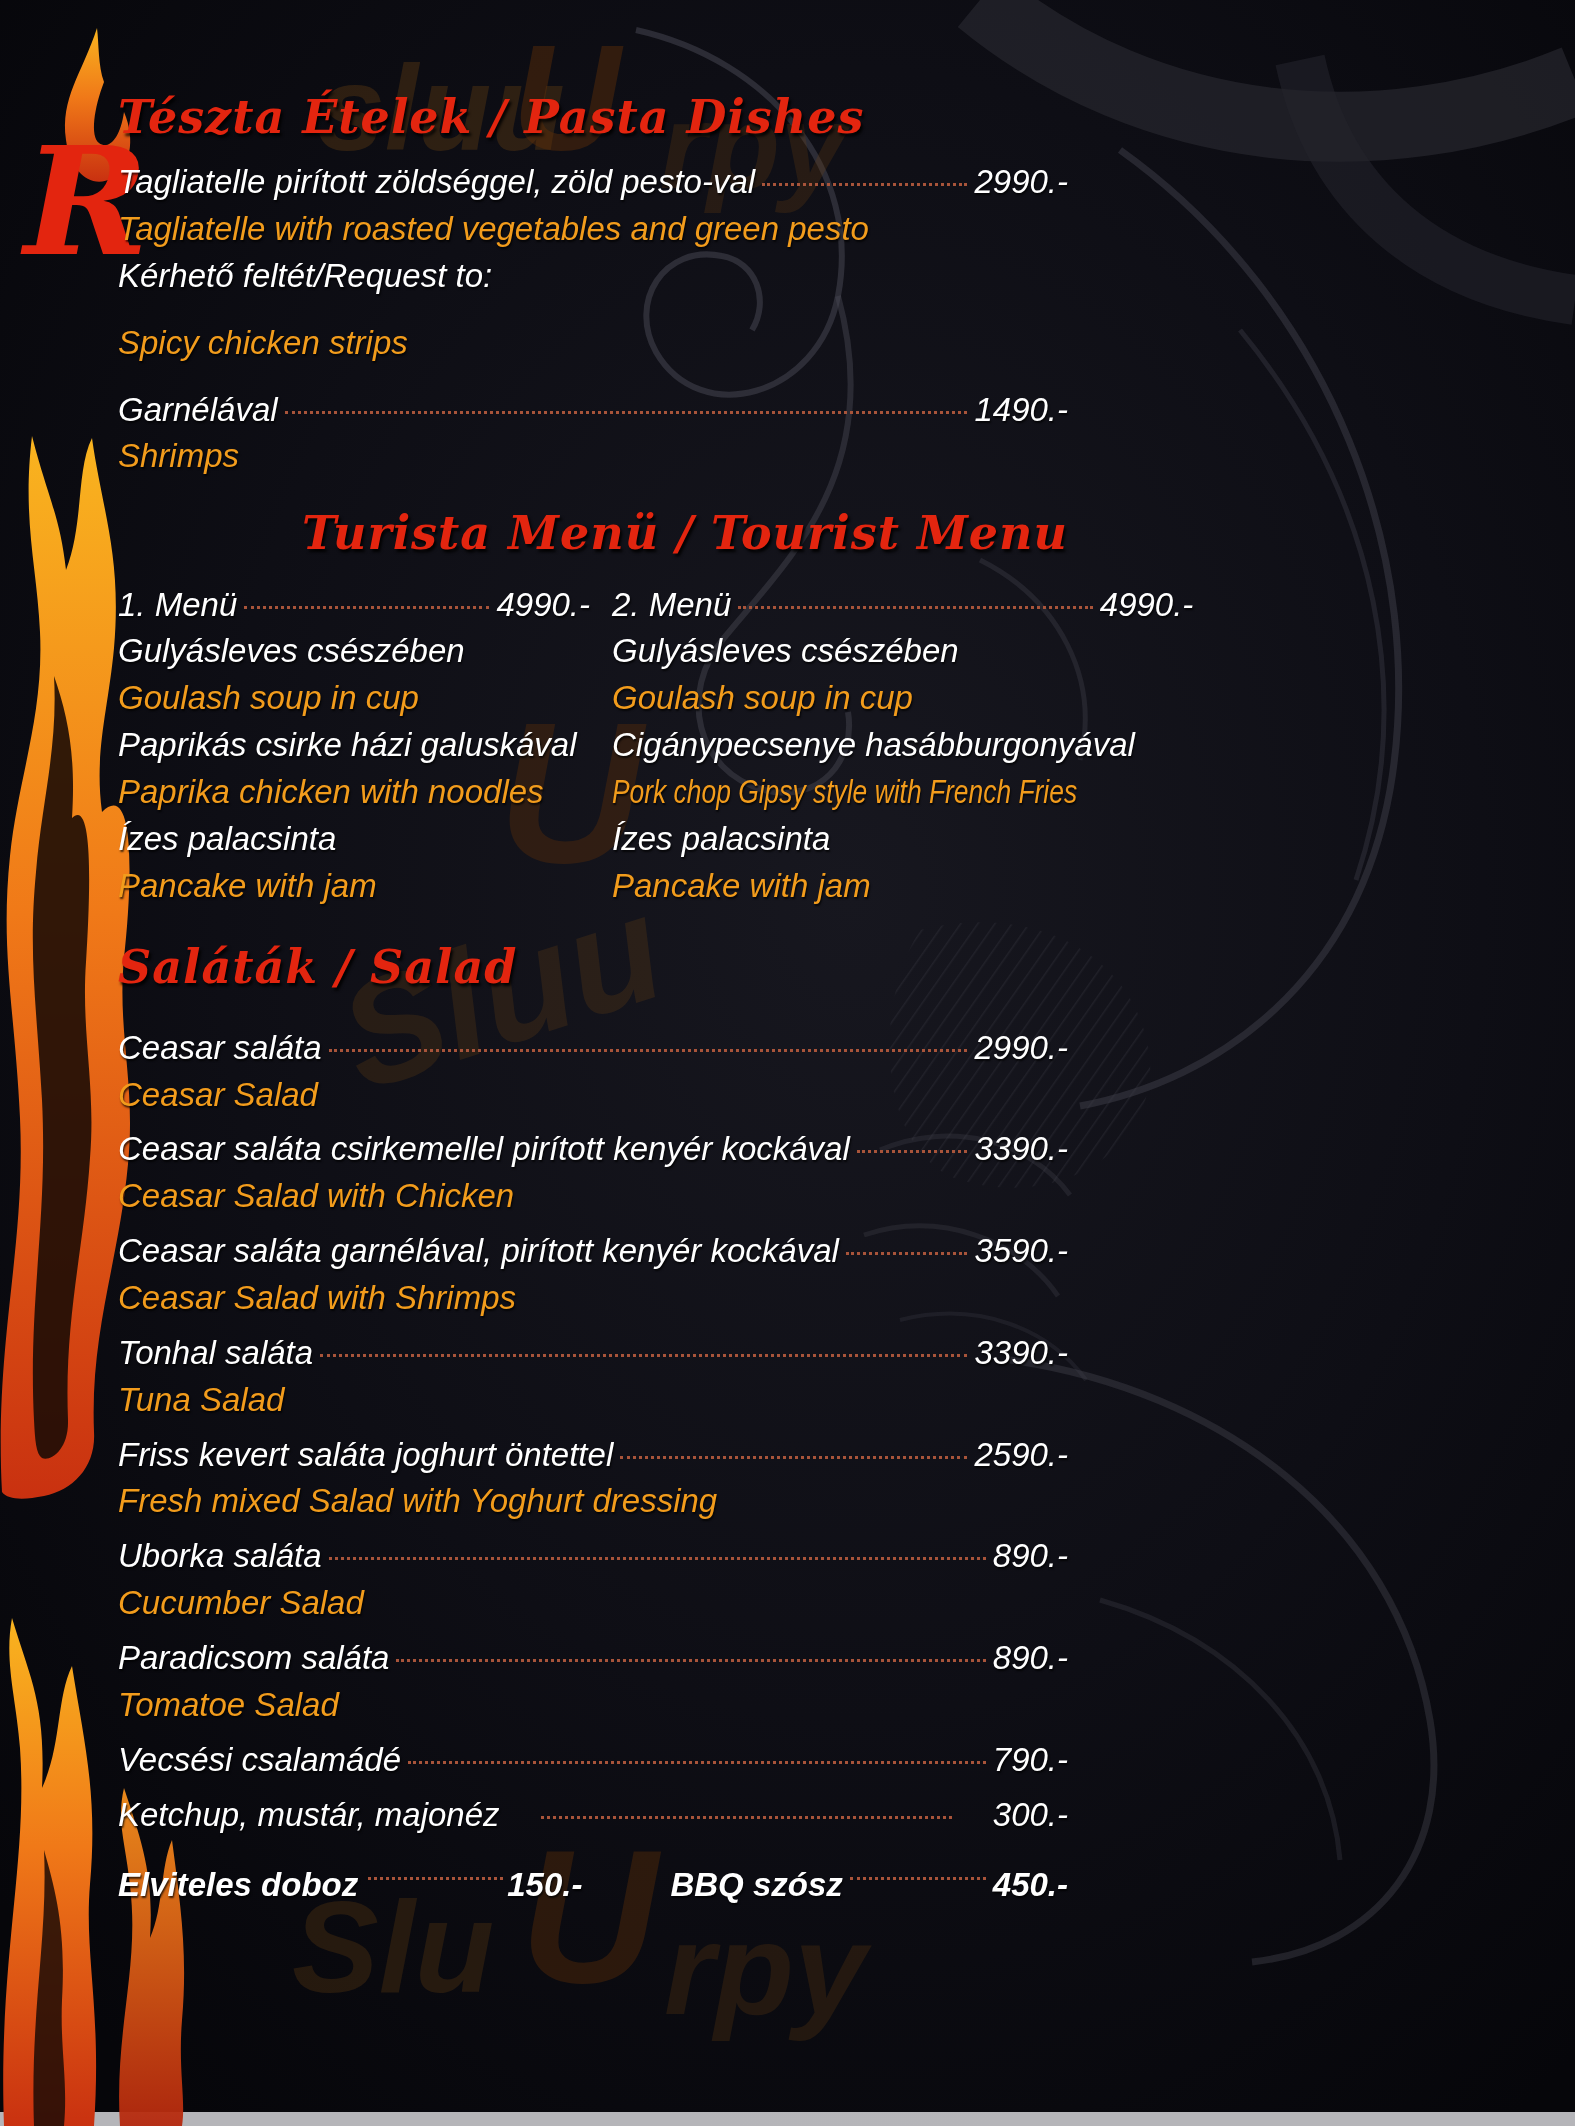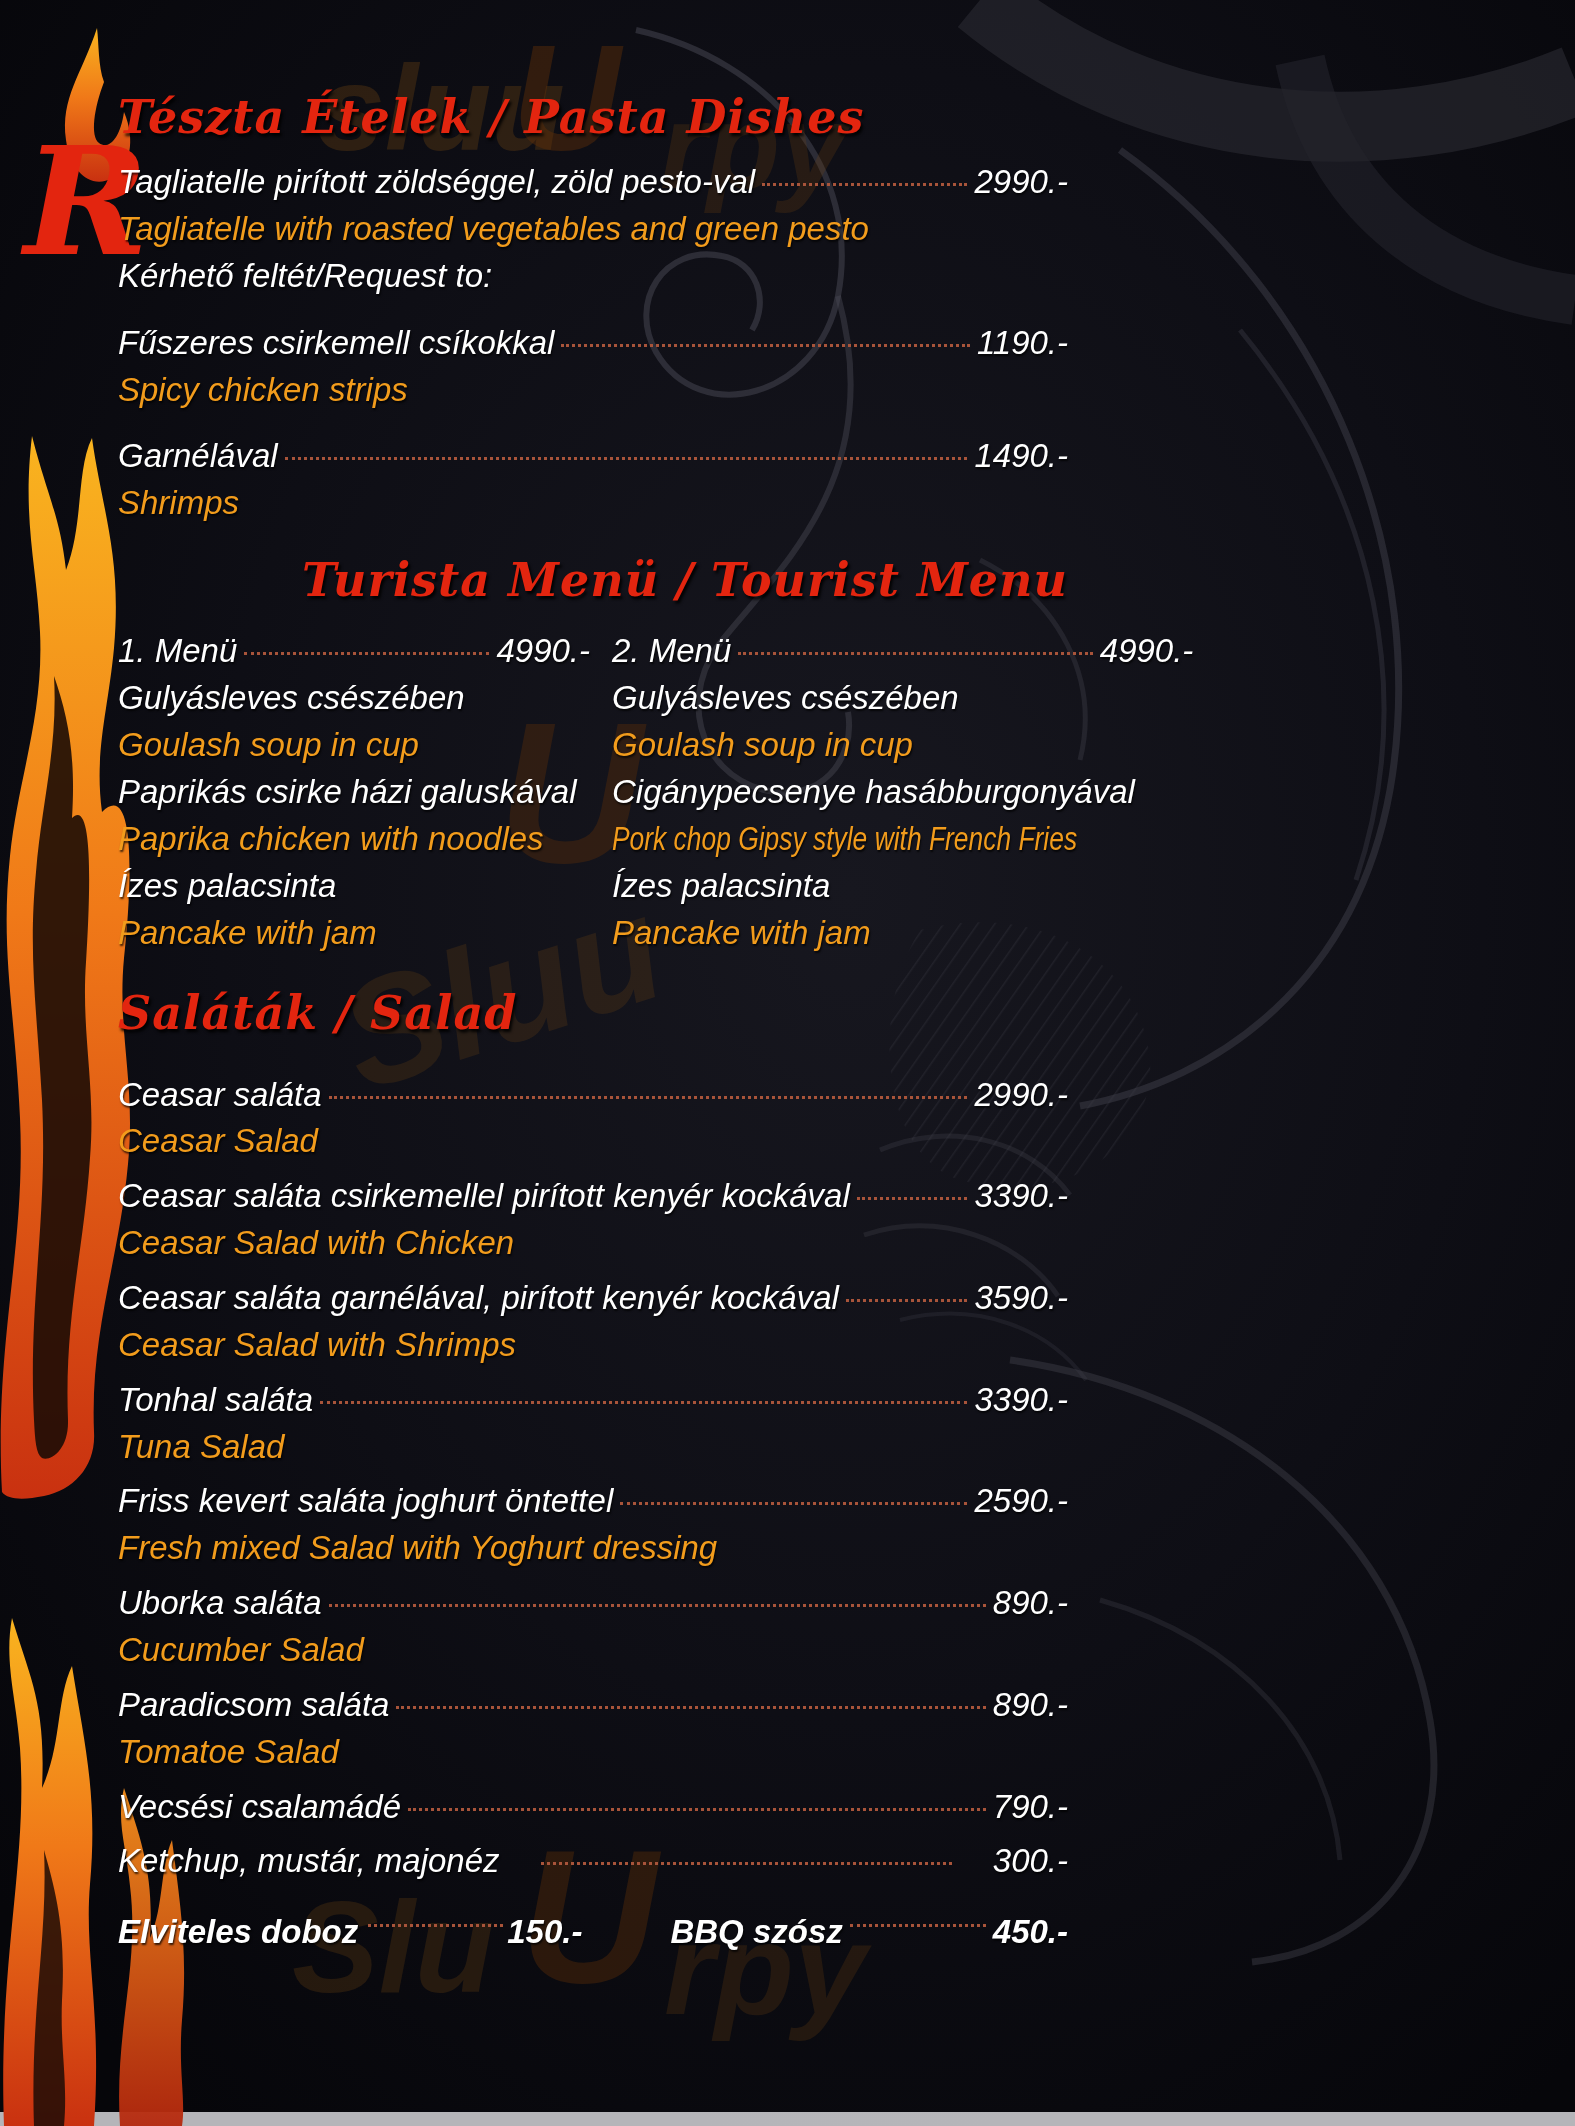--- a/index.html
+++ b/index.html
@@ -128,25 +128,20 @@
         <div class="row">
           <span class="nm">Tagliatelle pirított zöldséggel, zöld pesto-val</span>
           <span class="leader"></span>
           <span class="pr">2990.-</span>
         </div>
         <div class="tr-line">Tagliatelle with roasted vegetables and green pesto</div>
         <div>Kérhető feltét/Request to:</div>
       </div>
 
       <div class="item">
-        <div class="row">
-          <span class="nm">Fűszeres csirkemell csíkokkal</span>
-          <span class="leader"></span>
-          <span class="pr">1190.-</span>
-        </div>
         <div class="tr-line">Spicy chicken strips</div>
       </div>
 
       <div class="item">
         <div class="row">
           <span class="nm">Garnélával</span>
           <span class="leader"></span>
           <span class="pr">1490.-</span>
         </div>
         <div class="tr-line">Shrimps</div>

